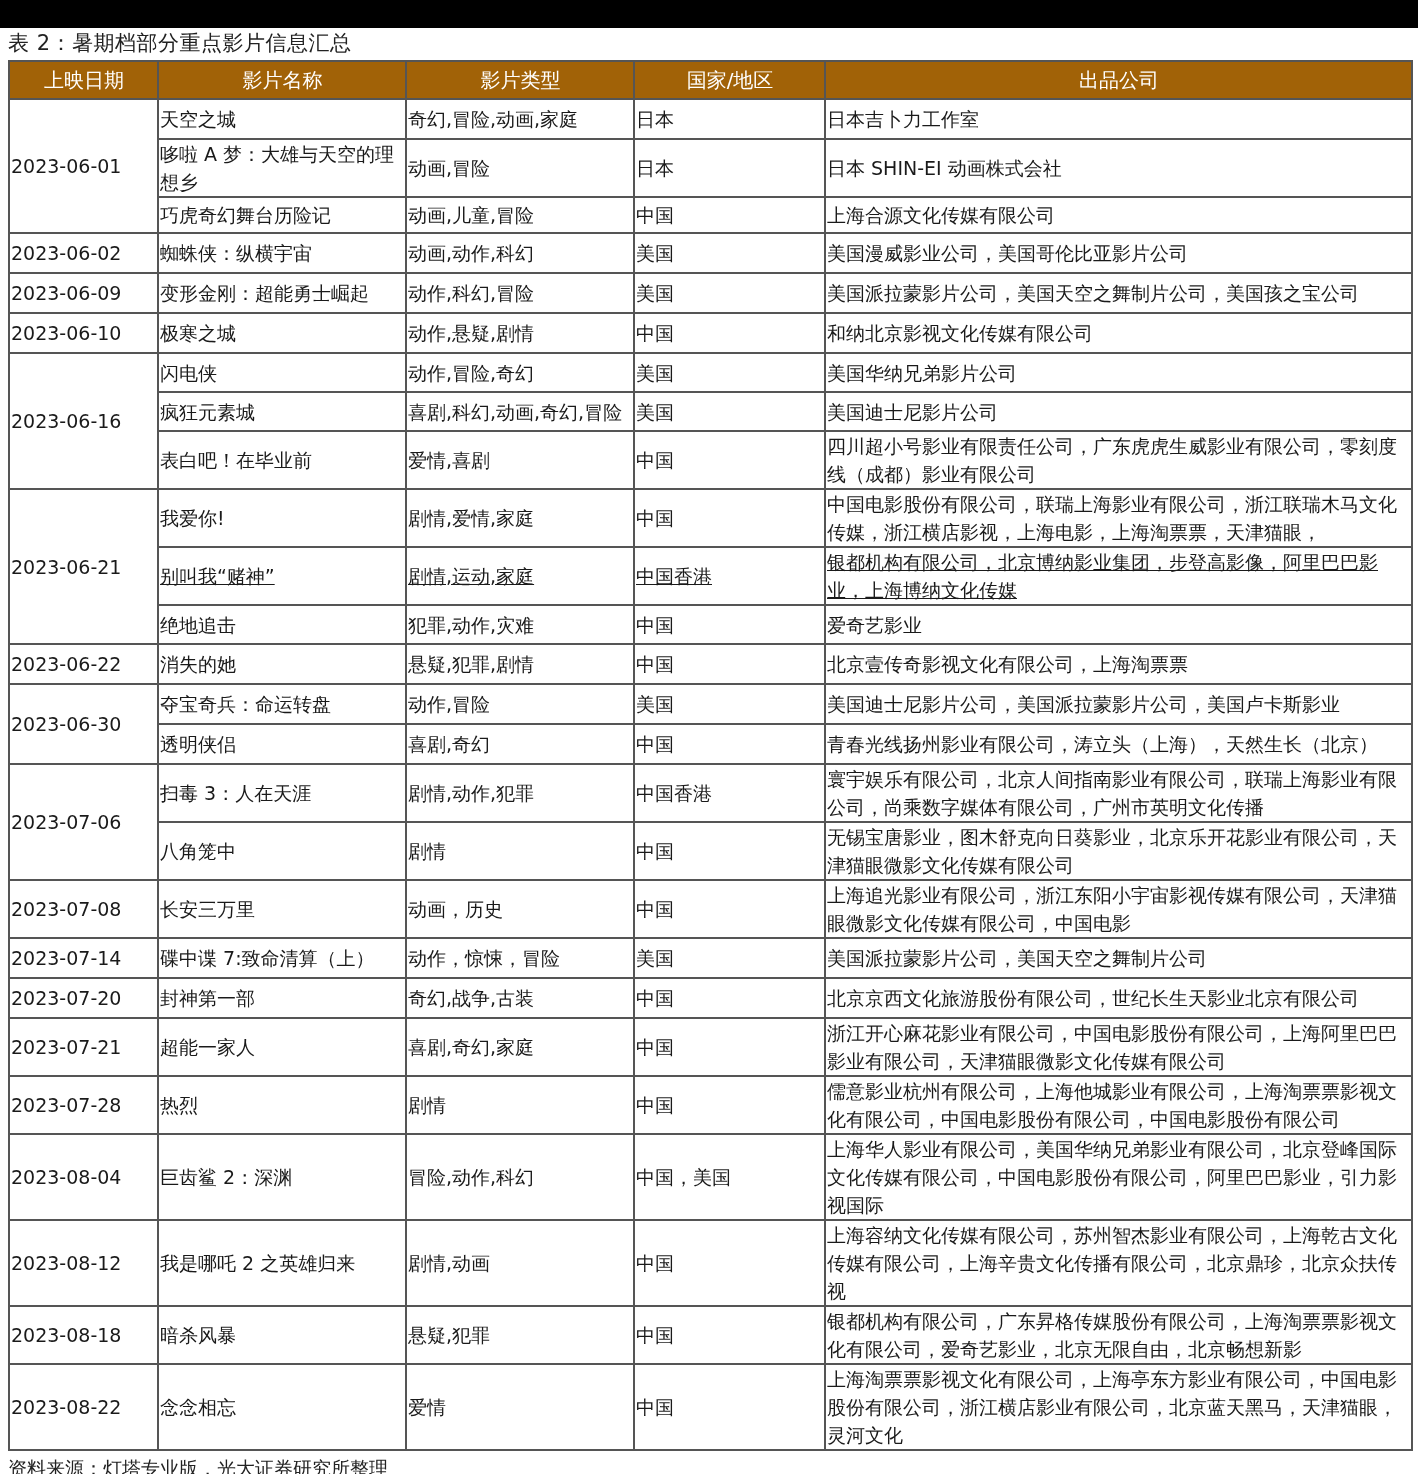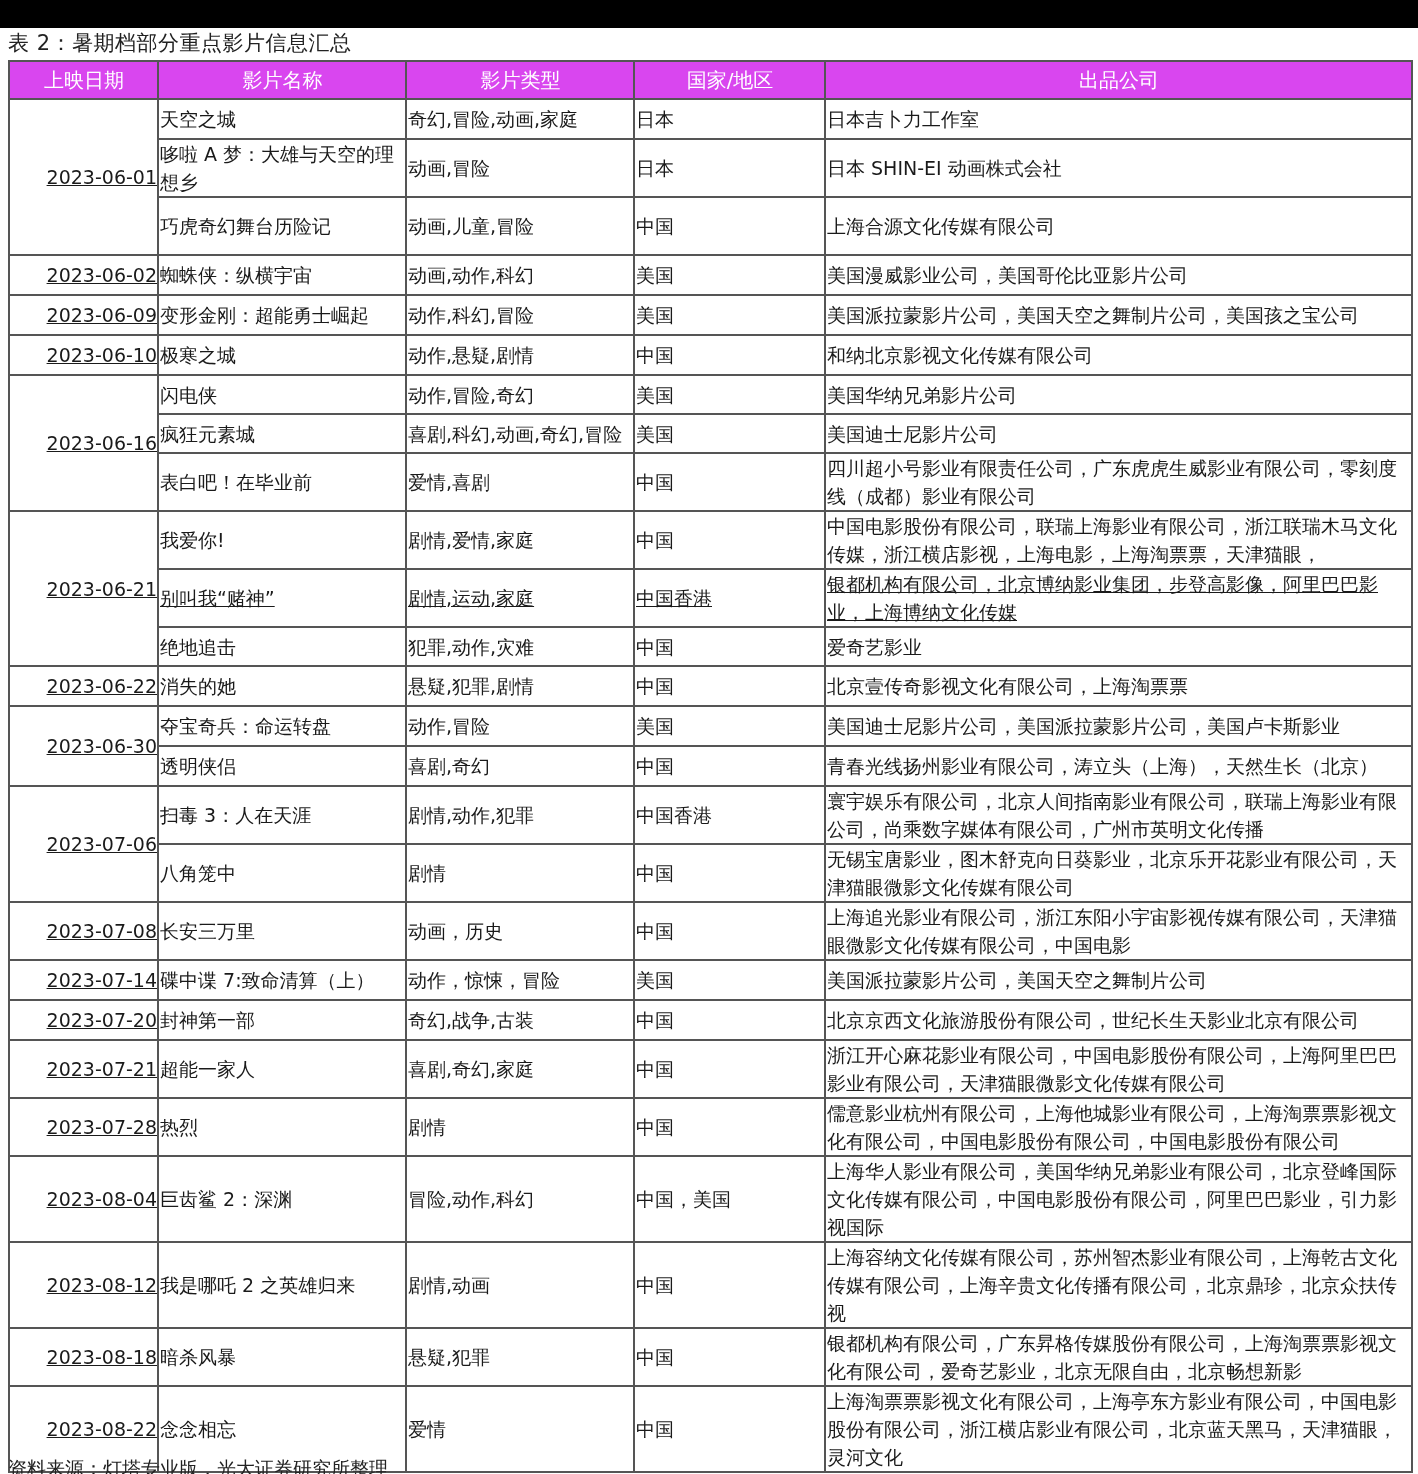--- a/index.html
+++ b/index.html
@@ -4,24 +4,24 @@
 <style>
   html, body { margin: 0; padding: 0; background: #ffffff; }
   body { width: 1418px; height: 1474px; position: relative; overflow: hidden;
          font-family: "DejaVu Sans", "Liberation Sans", sans-serif; color: #1a1a1a; }
   .topbar { position: absolute; left: 0; top: 0; width: 1418px; height: 28px; background: #000; }
   .title { position: absolute; left: 8px; top: 28px; height: 30px; line-height: 30px;
            font-size: 21px; font-weight: normal; color: #222; letter-spacing: 0.5px; }
   table { position: absolute; left: 8px; top: 60px; border-collapse: collapse;
           table-layout: fixed; width: 1403px; }
   th, td { border: 2px solid #555; font-size: 19px; padding: 0 0 0 1px; overflow: hidden; }
-  th { background: #d946ef; color: #fff; font-weight: normal; height: 36px;
+  th { background: #a16207; color: #fff; font-weight: normal; height: 36px;
        text-align: center; font-size: 20px; }
   td { vertical-align: middle; line-height: 28px; text-align: left; background: #fff; }
-  td.date { text-align: right; text-decoration: underline; }
+  td.date { text-align: left; }
   .footer { position: absolute; left: 8px; top: 1448px; font-size: 19px; color: #222; line-height: 26px; margin-top: 7px; }
 </style>
 </head>
 <body>
 
 <div class="topbar"></div>
 <div class="title">表 2：暑期档部分重点影片信息汇总</div>
 
 <table>
   <colgroup>
@@ -47,21 +47,21 @@
         <td>奇幻,冒险,动画,家庭</td>
         <td>日本</td>
         <td>日本吉卜力工作室</td>
       </tr>
       <tr style="height: 57px;">
         <td>哆啦 A 梦：大雄与天空的理想乡</td>
         <td>动画,冒险</td>
         <td>日本</td>
         <td>日本 SHIN-EI 动画株式会社</td>
       </tr>
-      <tr style="height: 58px;">
+      <tr style="height: 36px;">
         <td>巧虎奇幻舞台历险记</td>
         <td>动画,儿童,冒险</td>
         <td>中国</td>
         <td>上海合源文化传媒有限公司</td>
       </tr>
       <tr style="height: 40px;">
         <td class="date" rowspan="1">2023-06-02</td>
         <td>蜘蛛侠：纵横宇宙</td>
         <td>动画,动作,科幻</td>
         <td>美国</td>

